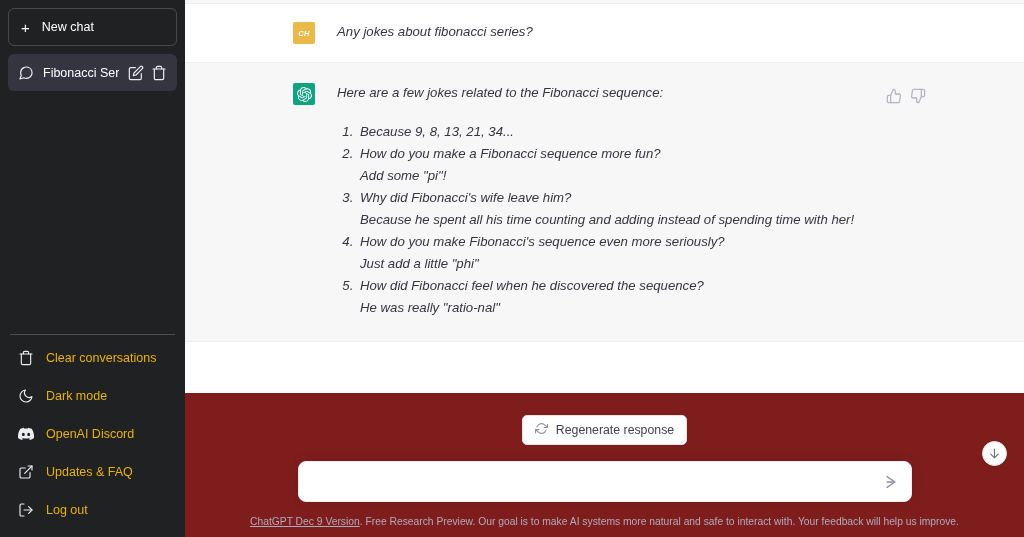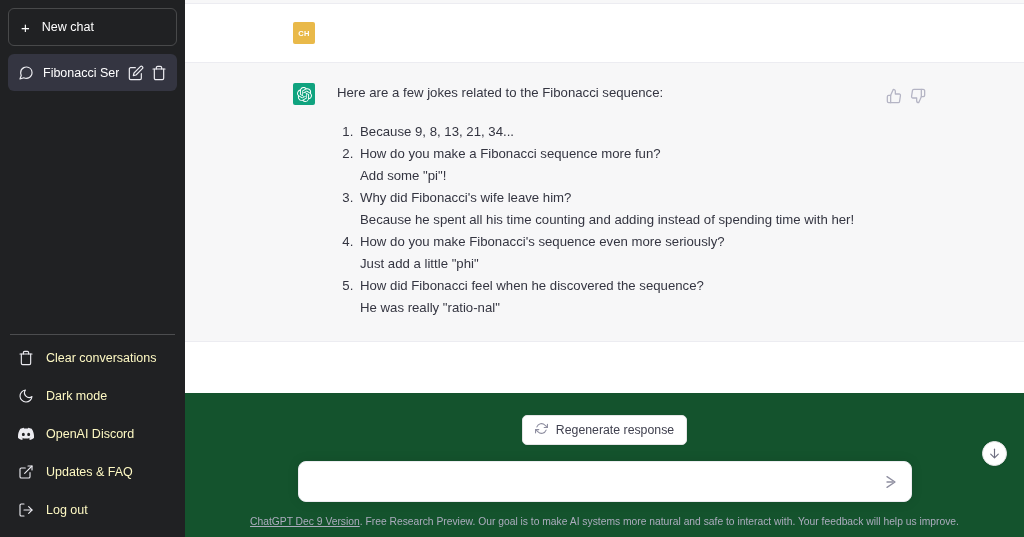--- a/index.html
+++ b/index.html
@@ -44,36 +44,36 @@
 
   .spacer { flex: 1 1 auto; }
 
   .sb-divider {
     height: 1px; background: rgba(255,255,255,0.2);
     margin: 0 2px 4px 2px; flex: 0 0 auto;
   }
   .sb-item {
     display: flex; align-items: center; gap: 12px;
     height: 38px; padding: 0 10px; border-radius: 6px;
-    font-size: 12.5px; color: #fef9c3; cursor: pointer;
+    font-size: 12.5px; color: #eab308; cursor: pointer;
     flex: 0 0 auto;
   }
   .sb-ico { width: 16px; height: 16px; flex: 0 0 16px; display: block; }
 
   
   .main {
     flex: 1 1 auto; height: 537px;
     display: flex; flex-direction: column;
     background: #ffffff; position: relative;
   }
   .thread { flex: 1 1 auto; overflow: hidden; position: relative; }
 
   .top-strip { height: 4px; background: #f7f7f8; border-bottom: 1px solid #ececf1; }
 
-  .msg { display: flex; width: 100%; }
+  .msg { display: flex; width: 100%; font-style: italic; }
   .msg-user { background: #ffffff; padding: 18px 0 18px 0; }
   .msg-bot {
     background: #f7f7f8;
     border-top: 1px solid #ececf1;
     border-bottom: 1px solid #ececf1;
     padding: 20px 16px 22px 0;
     position: relative;
   }
   .msg-inner {
     display: flex; gap: 22px;
@@ -108,21 +108,21 @@
   .closing { margin-top: 20px; font-size: 13.2px; line-height: 20px; color: #343541; }
 
   .feedback {
     position: absolute; right: 98px; top: 88px;
     display: flex; gap: 8px;
   }
   .fb-btn { cursor: pointer; width: 16px; height: 16px; display: block; }
 
   
   .composer {
-    flex: 0 0 auto; background: #14532d;
+    flex: 0 0 auto; background: #7f1d1d;
     padding-top: 22px; position: relative;
   }
   .regen-wrap { display: flex; justify-content: center; }
   .regen-btn {
     display: inline-flex; align-items: center; gap: 8px;
     height: 30px; padding: 0 12px;
     background: #ffffff; border: 1px solid #e5e5e6;
     border-radius: 5px; cursor: pointer;
     font-size: 12.3px; color: #40414f;
     box-shadow: 0 1px 2px rgba(0,0,0,0.04);
@@ -257,20 +257,23 @@
   <div class="main">
 
     <div class="thread">
       <div class="top-strip"></div>
 
       <div class="msg msg-user">
         <div class="msg-inner">
           <div class="avatar avatar-user">
             <span>CH</span>
           </div>
+          <div class="msg-body">
+            <div class="msg-text">Any jokes about fibonacci series?</div>
+          </div>
         </div>
       </div>
 
       <div class="msg msg-bot">
         <div class="msg-inner">
           <div class="avatar avatar-bot">
             <svg width="15" height="15" viewBox="0 0 24 24" fill="#ffffff">
               <path d="M22.28 9.82a5.99 5.99 0 0 0-.52-4.91 6.05 6.05 0 0 0-6.51-2.9A6 6 0 0 0 4.98 4.18a5.99 5.99 0 0 0-4 2.9 6.05 6.05 0 0 0 .74 7.1 5.98 5.98 0 0 0 .51 4.9 6.05 6.05 0 0 0 6.52 2.9A5.98 5.98 0 0 0 13.26 24a6.06 6.06 0 0 0 5.77-4.21 5.99 5.99 0 0 0 4-2.9 6.06 6.06 0 0 0-.75-7.07zm-9.02 12.6a4.48 4.48 0 0 1-2.88-1.04l.14-.08 4.78-2.76a.79.79 0 0 0 .4-.68v-6.74l2.02 1.17a.07.07 0 0 1 .04.05v5.58a4.5 4.5 0 0 1-4.5 4.5zM3.6 18.3a4.47 4.47 0 0 1-.54-3.01l.14.09 4.78 2.76c.25.14.55.14.8 0l5.83-3.37v2.33a.08.08 0 0 1-.03.06L9.75 19.96a4.5 4.5 0 0 1-6.15-1.65zM2.34 7.9a4.48 4.48 0 0 1 2.34-1.97V11.6a.77.77 0 0 0 .39.68l5.8 3.35L8.86 16.8a.07.07 0 0 1-.07 0l-4.83-2.79A4.5 4.5 0 0 1 2.34 7.9zm16.6 3.86L13.1 8.38 15.12 7.2a.07.07 0 0 1 .07 0l4.83 2.79a4.49 4.49 0 0 1-.68 8.1v-5.65a.78.78 0 0 0-.4-.68zm2.01-3.02l-.14-.09-4.77-2.78a.78.78 0 0 0-.79 0L9.42 9.25V6.92a.07.07 0 0 1 .03-.06l4.83-2.79a4.5 4.5 0 0 1 6.68 4.66zM8.32 12.87L6.3 11.7a.08.08 0 0 1-.04-.06V6.07a4.5 4.5 0 0 1 7.38-3.45l-.14.08L8.72 5.46a.79.79 0 0 0-.4.68v6.73zm1.1-2.36l2.6-1.5 2.6 1.5v3l-2.6 1.5-2.6-1.5v-3z"></path>
             </svg>
           </div>

